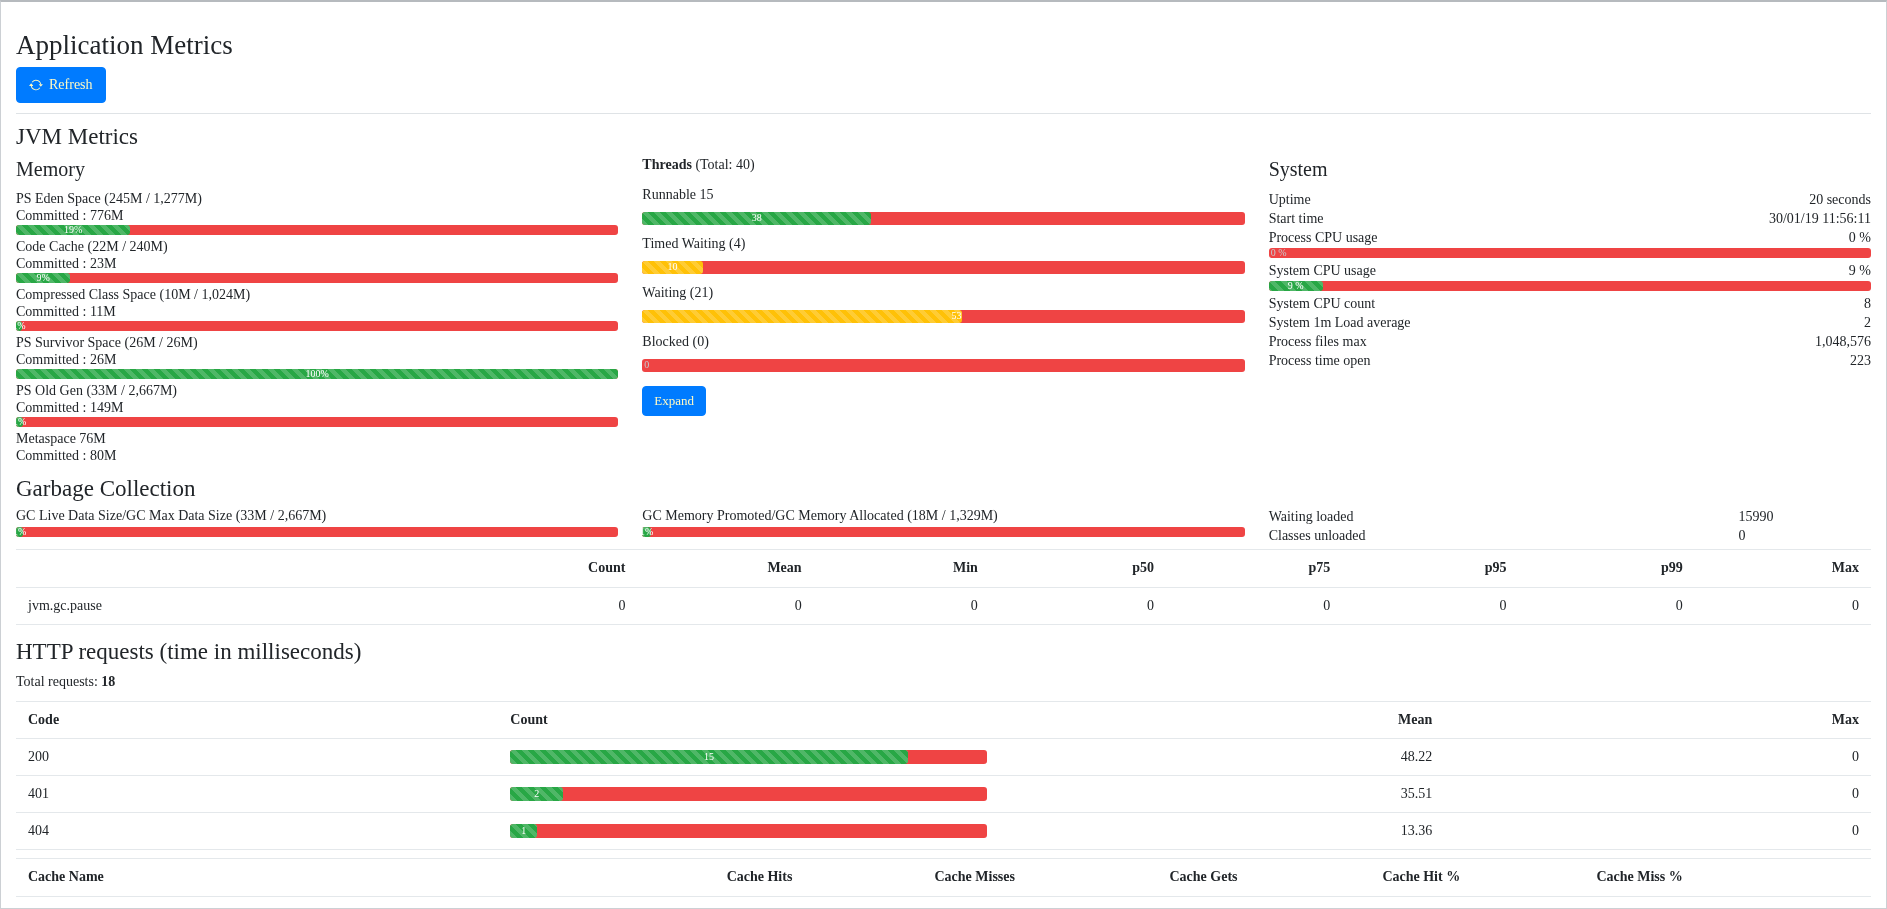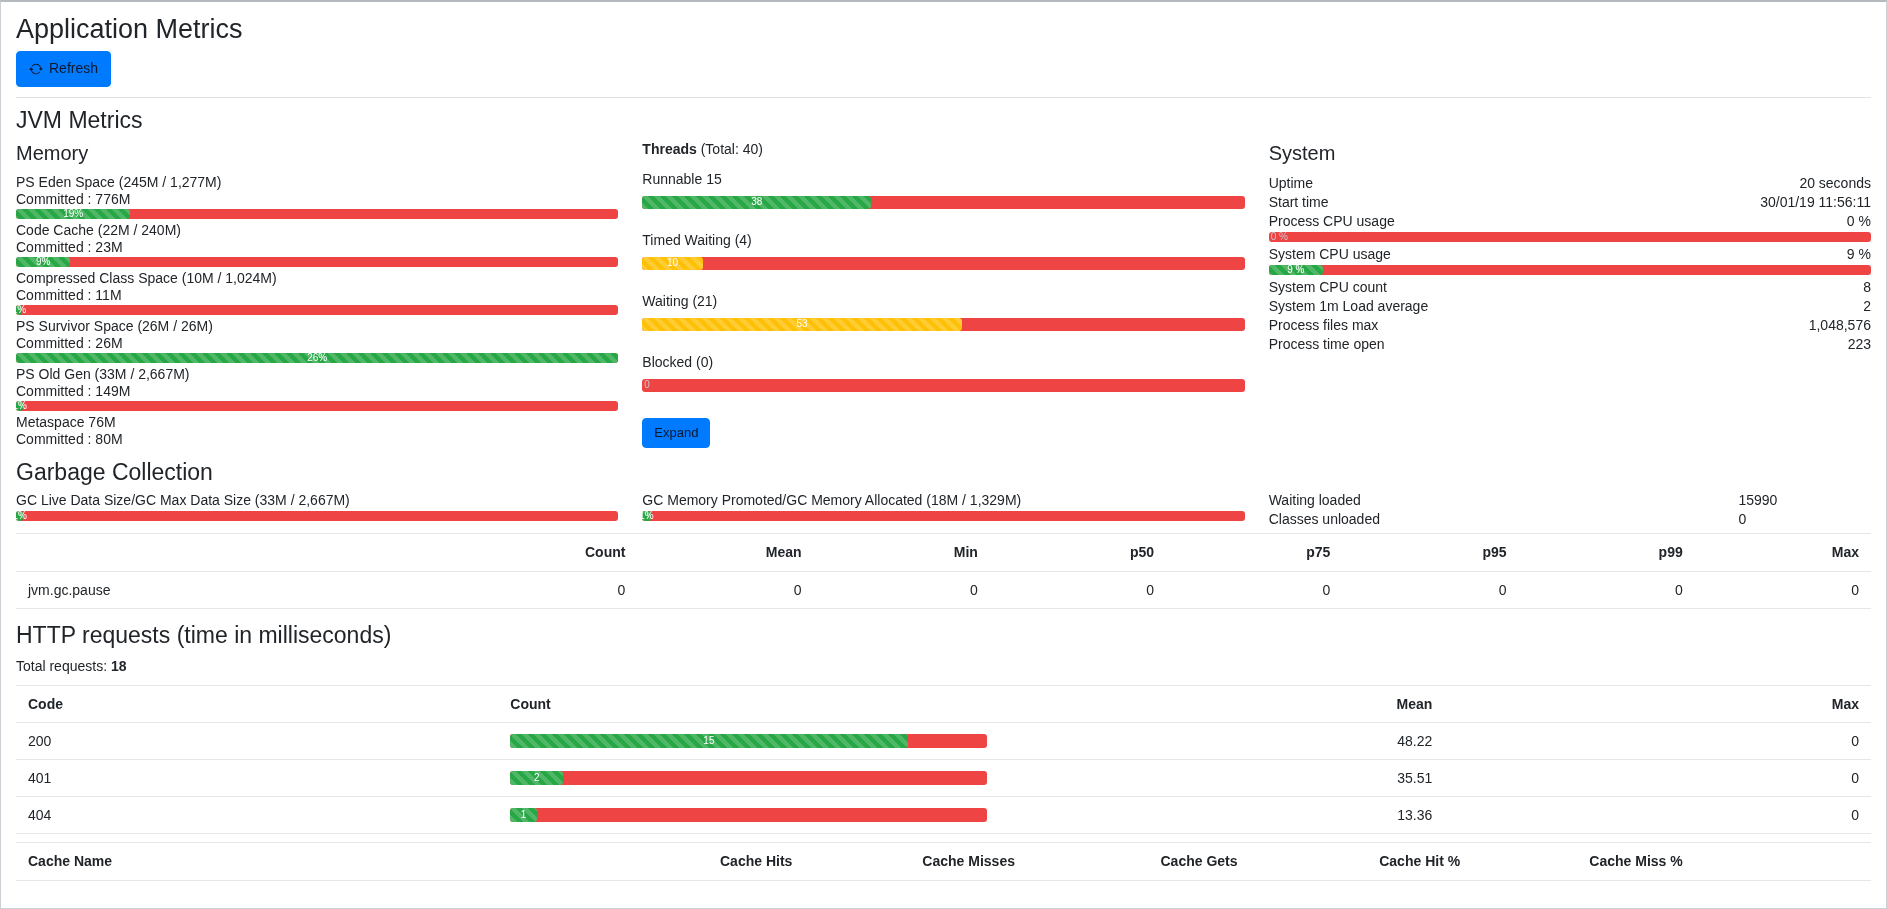--- a/index.html
+++ b/index.html
@@ -4,31 +4,31 @@
 <style>
   * { box-sizing: border-box; }
   body {
     margin: 0; background: #fff; color: #212529;
     font-family: "Liberation Sans", "DejaVu Sans", sans-serif;
     font-size: 14px; line-height: 1.3;
   }
   .frame {
     width: 1887px; height: 909px; overflow: hidden;
     border: 1px solid #ccd0d4; border-top: 2px solid #b6babe;
-    padding: 10px 15px 0; background: #fff;
+    padding: 26px 15px 0; background: #fff; font-family: Liberation Serif, serif;
   }
   h2 { font-size: 27px; font-weight: 500; margin: 0 0 4px; }
   h3 { font-size: 23px; font-weight: 500; margin: 12px 0 6px; }
   h3.tight { margin-top: 7px; margin-bottom: 4px; }
   h3.first { margin-top: 0; margin-bottom: 4px; }
   h4 { font-size: 20px; font-weight: 500; margin: 0 0 8px; }
   hr { border: 0; border-top: 1px solid #dfe3e6; margin: 8px 0; }
   .btn {
     display: inline-flex; align-items: center; gap: 6px;
-    background: #007bff; border: 1px solid #007bff; color: #0f172a;
+    background: #007bff; border: 1px solid #007bff; color: #fef9c3;
     border-radius: 4px; padding: 7px 12px; font-size: 14px;
     font-family: inherit; cursor: pointer; line-height: 1.4;
   }
   .btn-sm { padding: 5px 11px; font-size: 13px; margin-top: 4px; }
   .btn-row { margin-bottom: 10px; }
   .row { display: flex; margin: 0 -12px; }
   .col { flex: 1 1 0; padding: 0 12px; min-width: 0; }
 
   
   .progress {
@@ -50,21 +50,21 @@
   .progress-bar.warning { background-color: #ffc107; }
   .progress-bar.zero { justify-content: flex-start; }
   .progress-bar.zero .pb-label { color: #c7ccd0; margin-left: 2px; }
 
   
   .mem-item { margin-bottom: 3px; }
   .mem-label, .mem-committed { line-height: 17px; }
 
   
   .threads-heading { line-height: 18px; margin-bottom: 12px; }
-  .thread-item { margin-bottom: 22px; }
+  .thread-item { margin-bottom: 10px; }
   .thread-label { line-height: 18px; margin-bottom: 8px; }
 
   
   .sys-row { display: flex; justify-content: space-between; line-height: 19px; }
   .sys-value { text-align: left; white-space: nowrap; }
 
   
   .gc-label { line-height: 18px; }
   .gc-col .progress { margin-top: 2px; }
   .classes-row { display: flex; line-height: 19px; }
@@ -140,21 +140,21 @@
               <span class="pb-label">1%</span>
             </div>
         </div>
       </div>
 
       <div class="mem-item">
         <div class="mem-label">PS Survivor Space (26M / 26M)</div>
         <div class="mem-committed">Committed : 26M</div>
         <div class="progress">
           <div class="progress-bar" style="width: 100%;">
-              <span class="pb-label">26%</span>
+              <span class="pb-label">100%</span>
             </div>
         </div>
       </div>
 
       <div class="mem-item">
         <div class="mem-label">PS Old Gen (33M / 2,667M)</div>
         <div class="mem-committed">Committed : 149M</div>
         <div class="progress">
           <div class="progress-bar" style="width: 1.2%;">
               <span class="pb-label">1%</span>
@@ -188,21 +188,21 @@
         <div class="progress lg">
           <div class="progress-bar warning" style="width: 10%;">
               <span class="pb-label">10</span>
             </div>
         </div>
       </div>
 
       <div class="thread-item">
         <div class="thread-label">Waiting (21)</div>
         <div class="progress lg">
-          <div class="progress-bar warning" style="width: 53%;">
+          <div class="progress-bar warning" style="width: 53%; justify-content: flex-end;">
               <span class="pb-label">53</span>
             </div>
         </div>
       </div>
 
       <div class="thread-item">
         <div class="thread-label">Blocked (0)</div>
         <div class="progress lg">
           <div class="progress-bar zero" style="width: 0%;">
               <span class="pb-label">0</span>

